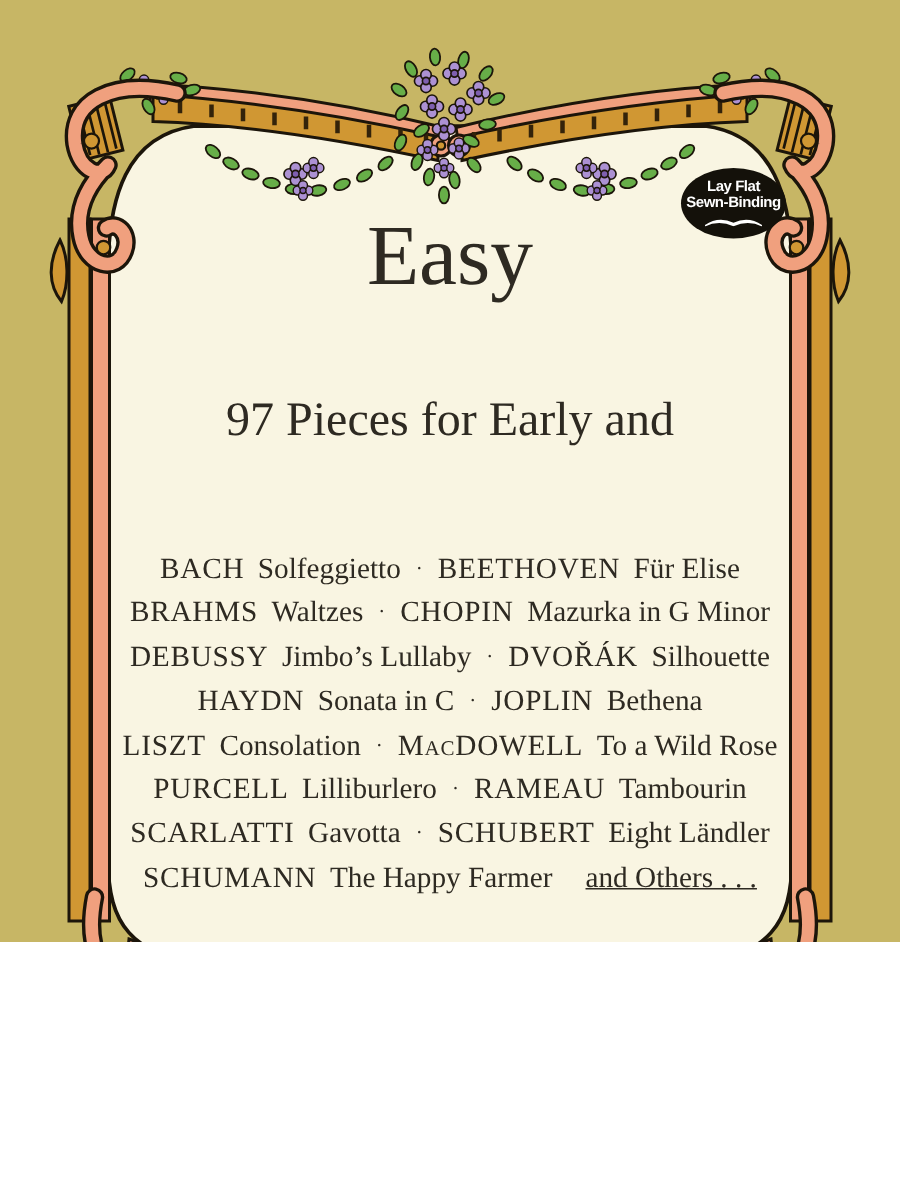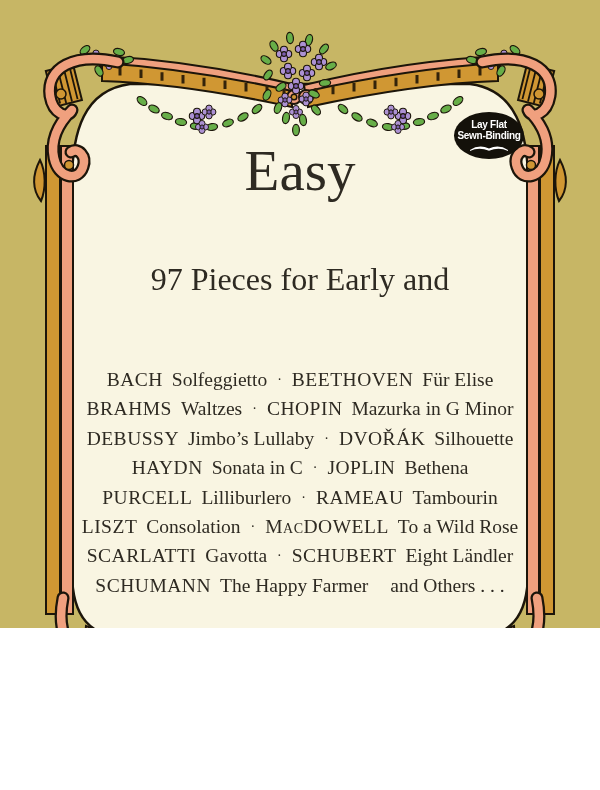--- a/index.html
+++ b/index.html
@@ -31,21 +31,21 @@
   #title1{top:140px;font-size:57px;line-height:62px;}
   #title2{top:202px;font-size:57px;line-height:62px;}
   #sub1{top:262px;font-size:32px;line-height:34px;}
   #sub2{top:296px;font-size:30px;line-height:34px;}
   #editor{top:334px;font-size:20px;line-height:28px;font-style:italic;}
   #composers{position:absolute;top:365px;left:30px;right:30px;}
   .cl{height:29.4px;line-height:29.4px;text-align:center;white-space:nowrap;font-size:19.5px;}
   .cname{font-variant:small-caps;letter-spacing:.5px;}
   .cpiece{margin-left:9px;}
   .dot{font-size:14px;margin:0 10px;vertical-align:2px;}
-  .suffix{margin-left:22px;}
+  .suffix{margin-left:22px;text-decoration:underline;}
 
   
   #badge{
     position:absolute;left:454px;top:112px;width:70px;height:47px;
     background:#14110a;border-radius:50%;
     color:#ffffff;text-align:center;
     font-family:"Liberation Sans", sans-serif;font-weight:bold;
     font-size:10px;line-height:10.5px;letter-spacing:-0.3px;
     box-sizing:border-box;padding-top:8px;
   }
@@ -212,26 +212,26 @@
     <div class="cl">
       <span class="cname">BRAHMS</span><span class="cpiece">Waltzes</span><span class="dot">·</span><span class="cname">CHOPIN</span><span class="cpiece">Mazurka in G Minor</span>
     </div>
     <div class="cl">
       <span class="cname">DEBUSSY</span><span class="cpiece">Jimbo’s Lullaby</span><span class="dot">·</span><span class="cname">DVOŘÁK</span><span class="cpiece">Silhouette</span>
     </div>
     <div class="cl">
       <span class="cname">HAYDN</span><span class="cpiece">Sonata in C</span><span class="dot">·</span><span class="cname">JOPLIN</span><span class="cpiece">Bethena</span>
     </div>
     <div class="cl">
+      <span class="cname">LISZT</span><span class="cpiece">Consolation</span><span class="dot">·</span><span class="cname">MacDOWELL</span><span class="cpiece">To a Wild Rose</span>
+    </div>
+    <div class="cl">
       <span class="cname">PURCELL</span><span class="cpiece">Lilliburlero</span><span class="dot">·</span><span class="cname">RAMEAU</span><span class="cpiece">Tambourin</span>
     </div>
     <div class="cl">
-      <span class="cname">LISZT</span><span class="cpiece">Consolation</span><span class="dot">·</span><span class="cname">MacDOWELL</span><span class="cpiece">To a Wild Rose</span>
-    </div>
-    <div class="cl">
       <span class="cname">SCARLATTI</span><span class="cpiece">Gavotta</span><span class="dot">·</span><span class="cname">SCHUBERT</span><span class="cpiece">Eight Ländler</span>
     </div>
     <div class="cl">
       <span class="cname">SCHUMANN</span><span class="cpiece">The Happy Farmer</span><span class="suffix">and Others . . .</span>
     </div>
   </div>
 
 </div>
 
 </body></html>

